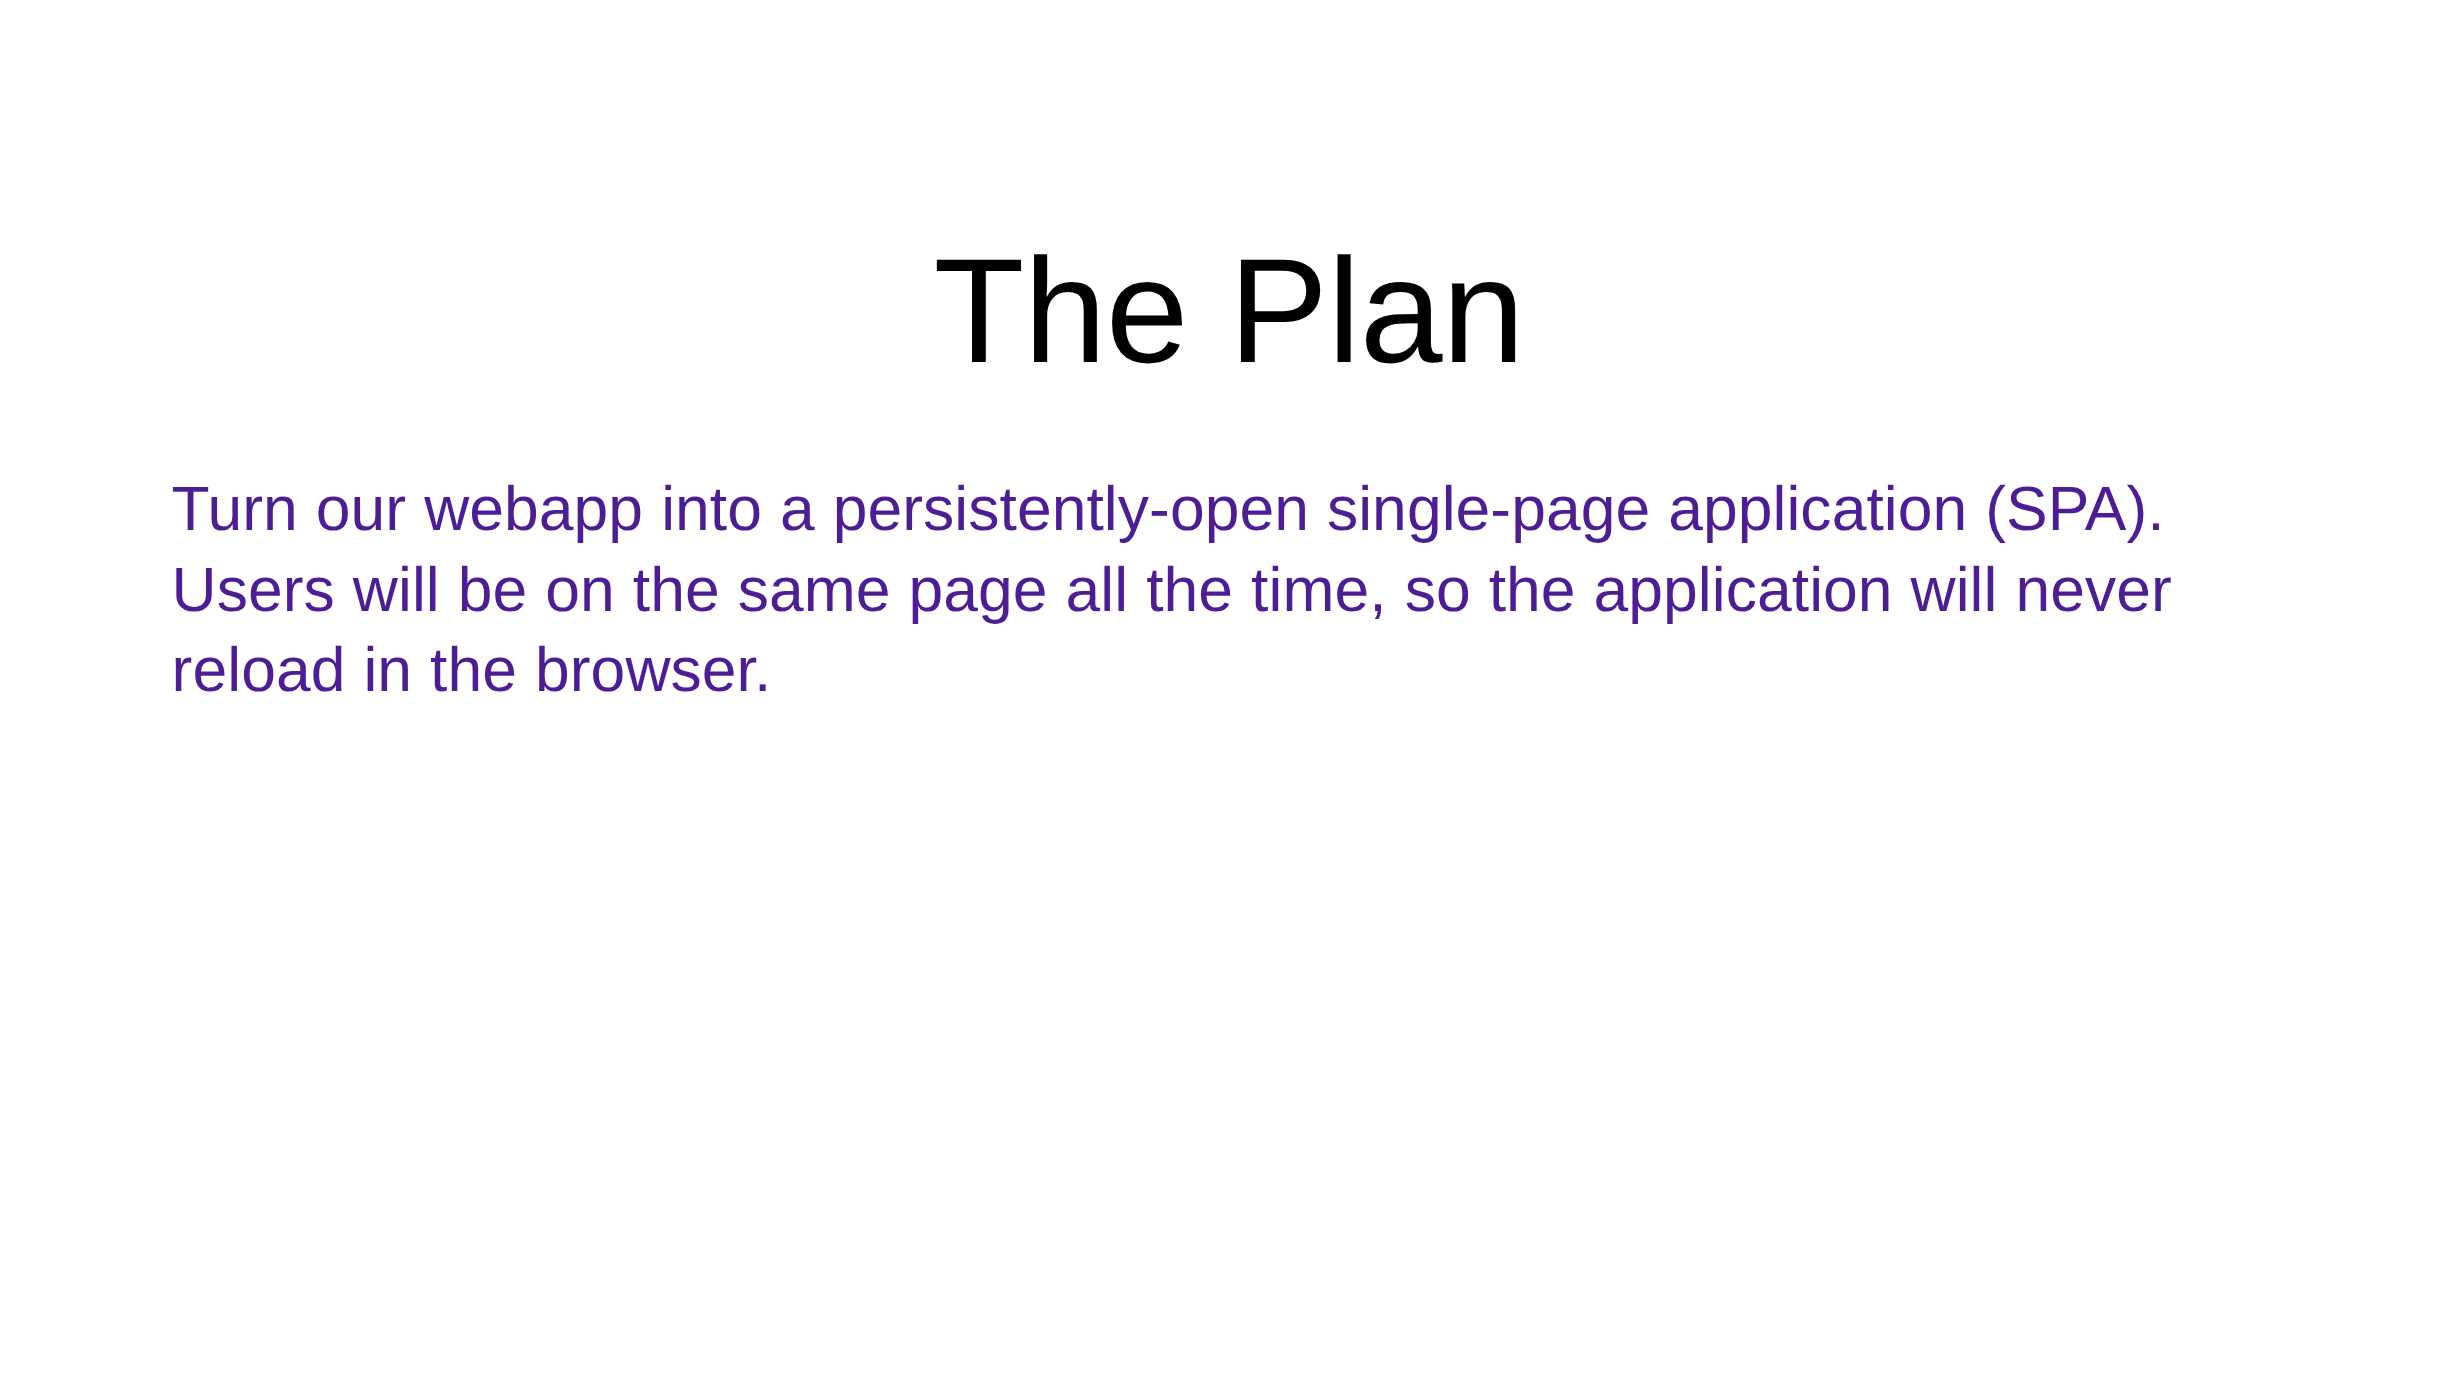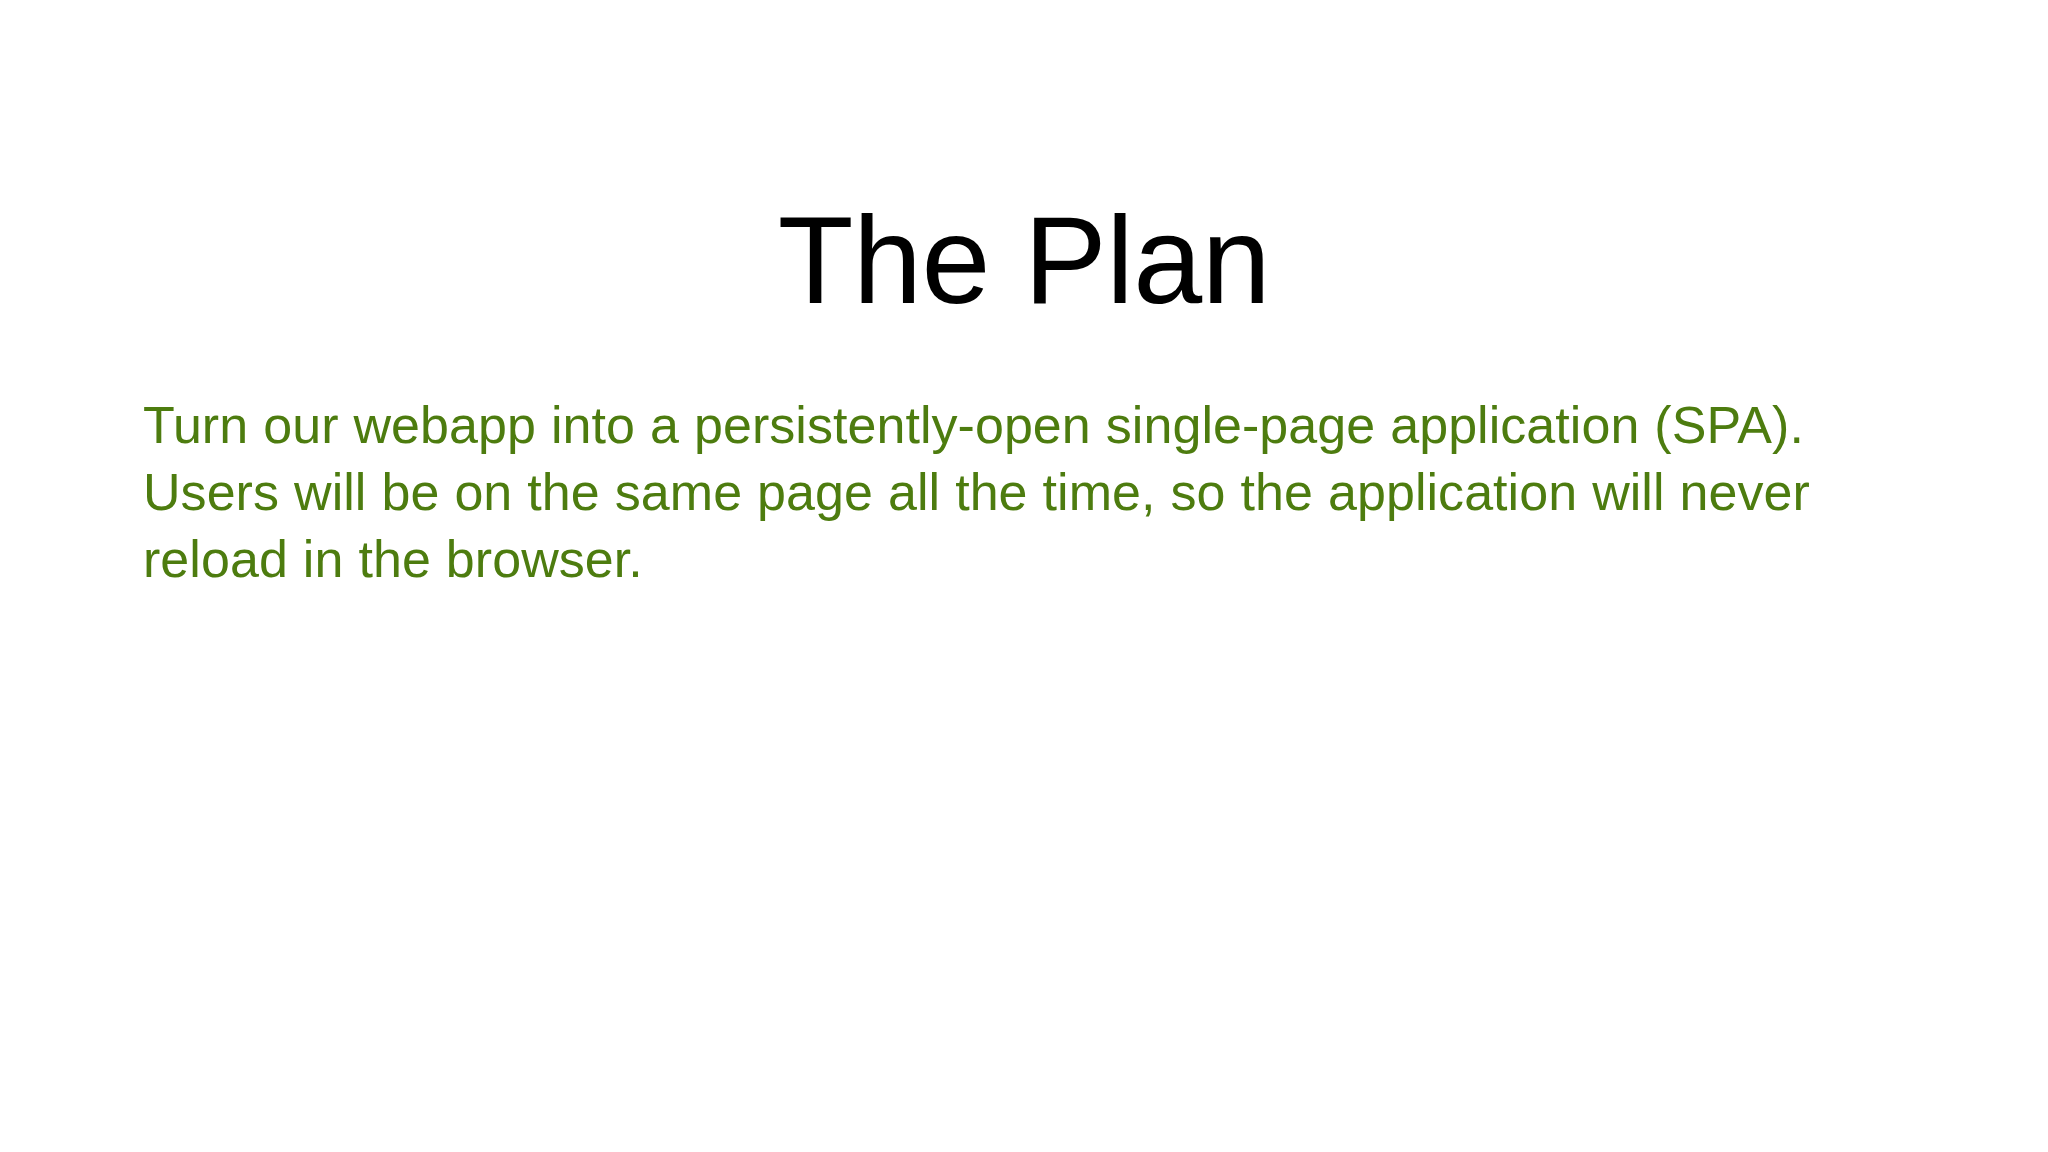--- a/index.html
+++ b/index.html
@@ -44,21 +44,21 @@
     left: 143px;
     top: 392px;
     width: 1768px;
   }
 
   .body-paragraph {
     font-family: "Liberation Sans", sans-serif;
     font-size: 52px;
     font-weight: 400;
     line-height: 67px;
-    color: #4d7c0f;
+    color: #4c1d95;
     margin: 0;
     text-align: left;
     letter-spacing: 0.05px;
     word-spacing: 0.5px;
   }
 
   .spacer-paragraph {
     height: 134px;
   }
 </style>

